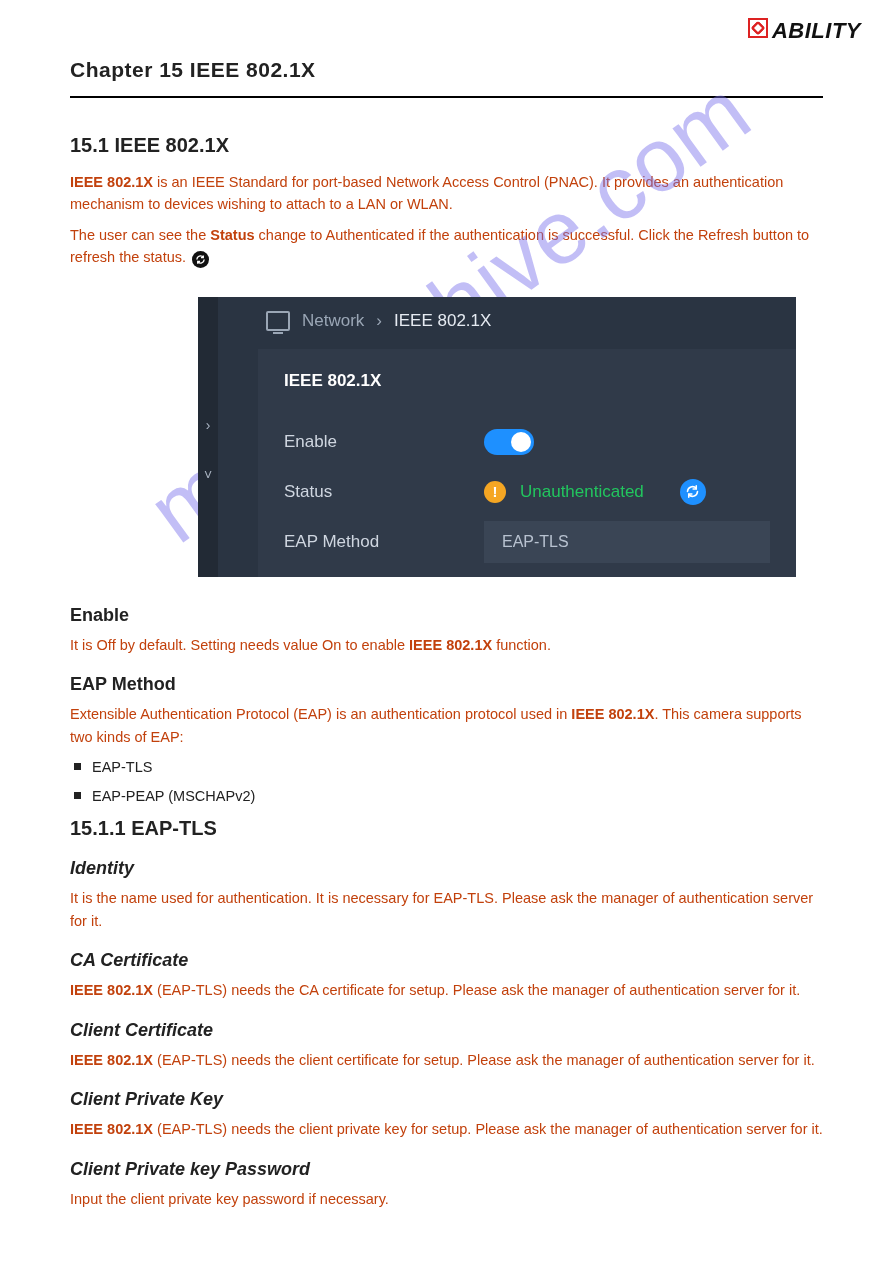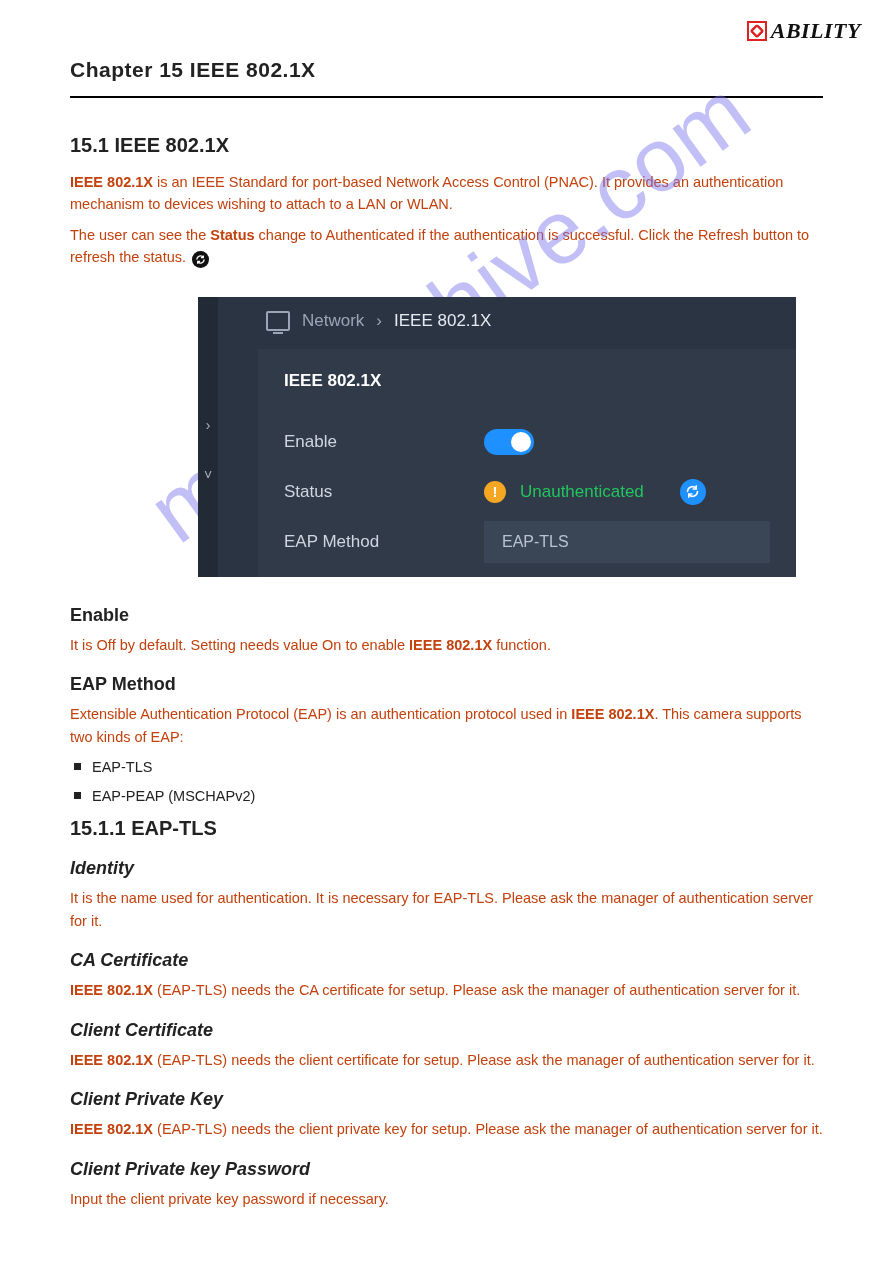--- a/index.html
+++ b/index.html
@@ -15,28 +15,27 @@
     min-height: 1263px;
     position: relative;
     box-sizing: border-box;
     padding: 18px 70px 40px 70px;
   }
   .logo {
     position: absolute;
     top: 18px;
     right: 32px;
     display: flex;
-    align-items: center;
+    align-items: flex-start;
     gap: 4px;
     font-weight: 900;
     font-size: 22px;
     letter-spacing: 0.5px;
     color: #111;
     font-style: italic;
-    font-family: Liberation Serif, serif;
   }
   .logo-mark {
     width: 20px;
     height: 20px;
     border: 2.5px solid #d22;
     box-sizing: border-box;
     position: relative;
     display: inline-block;
   }
   .logo-mark::before, .logo-mark::after {

